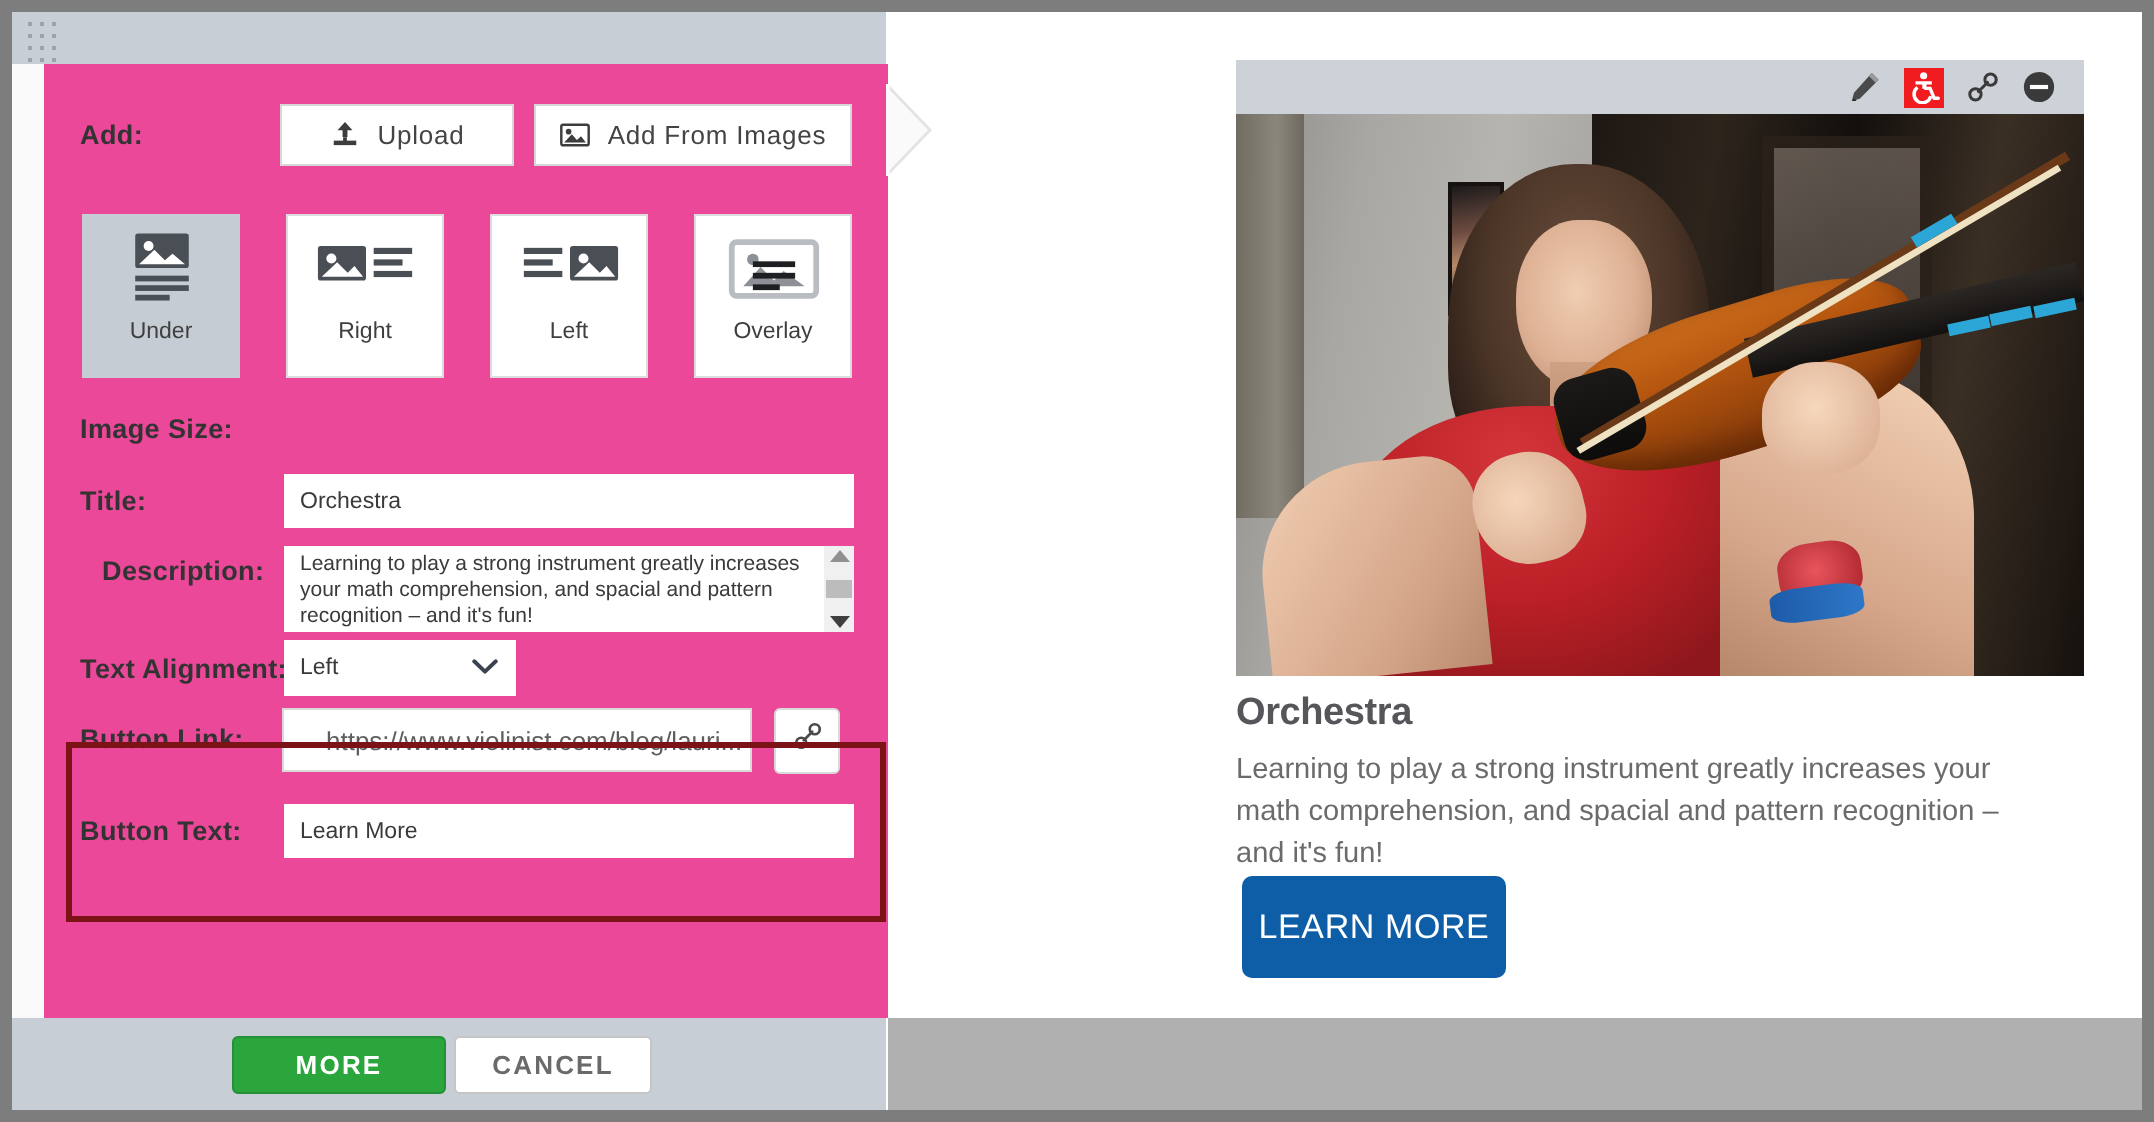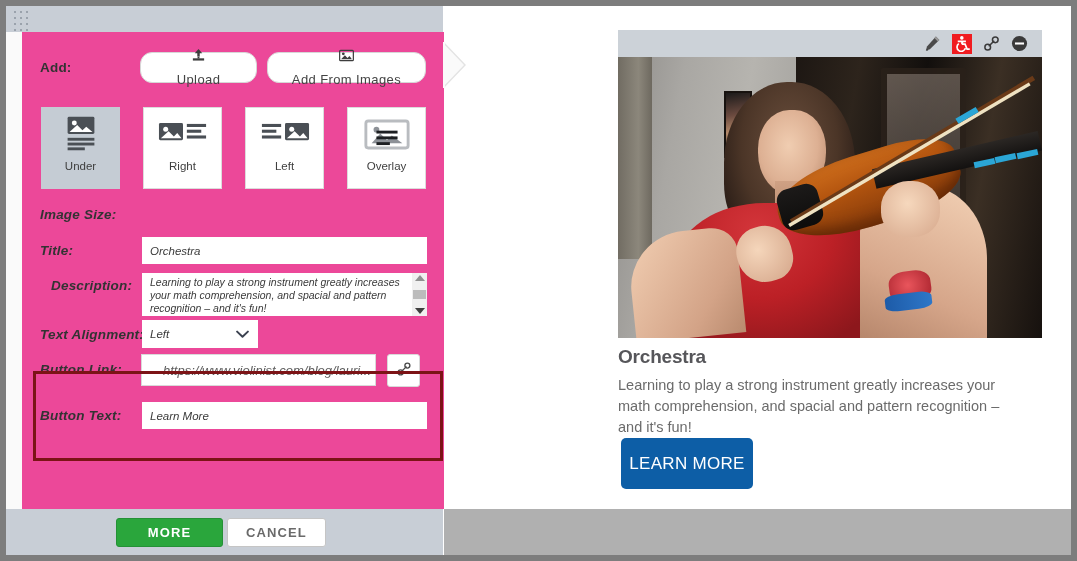--- a/index.html
+++ b/index.html
@@ -48,43 +48,43 @@
   }
   .lbl {
     font-size: 13.5px; font-weight: bold; color: #333;
     letter-spacing: .2px;
   }
 
   
   .add-row { position:absolute; left:0; top:20px; width:437px; height:36px; }
   .add-row .lbl { position:absolute; left:18px; top:8px; }
   .btn-outline {
-    background:#ffffff; border:1px solid #d7d7d7; border-radius:12px;
+    background:#ffffff; border:1px solid #d7d7d7; border-radius:0;
     font-size:13px; color:#444; display:inline-flex; align-items:center;
-    justify-content:center; gap:9px; cursor:pointer; letter-spacing:.4px;flex-direction:column;
+    justify-content:center; gap:9px; cursor:pointer; letter-spacing:.4px;
   }
   .btn-upload { position:absolute; left:118px; top:0; width:117px; height:31px; }
   .btn-addimg { position:absolute; left:245px; top:0; width:159px; height:31px; }
   .ico-sm { width:15px; height:15px; display:inline-block; flex:0 0 auto; }
 
   
   .layouts { position:absolute; left:19px; top:75px; width:410px; height:82px; }
   .lay {
     position:absolute; top:0; width:79px; height:82px;
     background:#ffffff; border:1px solid #dcdcdc;
     display:flex; flex-direction:column; align-items:center;
     justify-content:flex-start; cursor:pointer;
   }
   .lay.sel { background:#c5ccd4; border-color:#c5ccd4; }
   .lay .lay-ico { height:52px; display:flex; align-items:center; justify-content:center; }
   .lay .lay-txt { font-size:11.5px; color:#3f3f3f; }
   .lay0 { left:0; } .lay1 { left:102px; } .lay2 { left:204px; } .lay3 { left:306px; }
 
   
-  .field { position:absolute; left:0; width:437px;font-style:italic; }
+  .field { position:absolute; left:0; width:437px; }
   .field > .lbl { position:absolute; left:18px; }
   .ctl {
     position:absolute; background:#ffffff; border:none;
     font-family:"Liberation Sans", sans-serif;
   }
   .sel-box {
     background:#ffffff; height:28px; width:116px;
     display:flex; align-items:center; padding:0 8px;
     font-size:11.5px; color:#3a3a3a; cursor:pointer; position:relative;
   }

